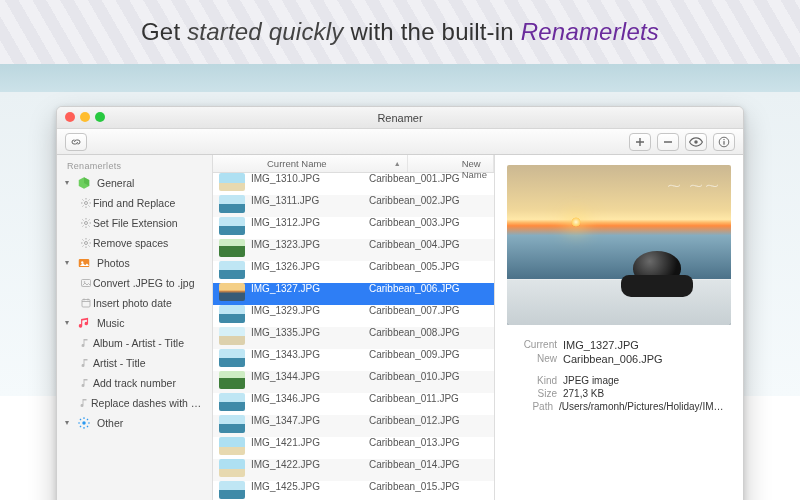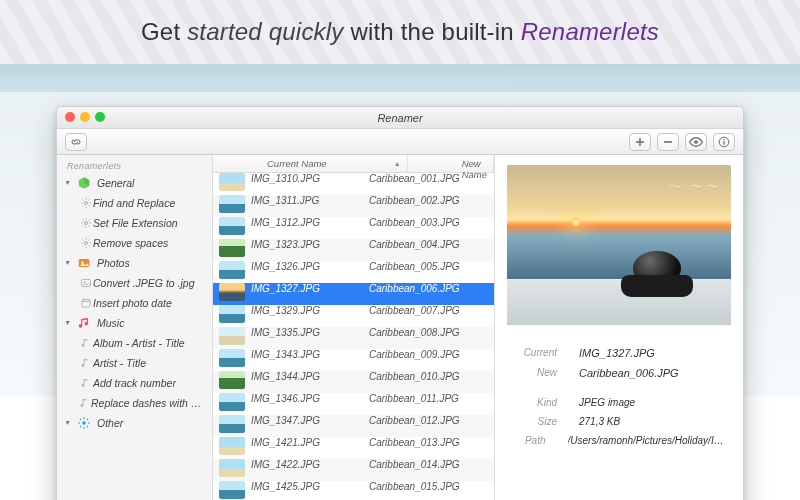--- a/index.html
+++ b/index.html
@@ -26,21 +26,20 @@
   .strip {
     height: 28px;
     background: linear-gradient(#bcd7df, #cce2e9);
   }
   .canvas {
     position: relative;
     height: 304px;
     background: linear-gradient(#eaf1f4, #f5fafc);
     display: flex;
     justify-content: center;
-    font-style: italic;
   }
   .win {
     position: absolute;
     top: 14px;
     width: 688px;
     height: 420px;
     background: #f6f6f6;
     border: 1px solid #cfcfcf;
     border-radius: 6px;
     box-shadow: 0 12px 28px rgba(0,0,0,0.22), 0 2px 6px rgba(0,0,0,0.15);
@@ -202,21 +201,21 @@
     position:absolute; bottom:12px; left:12px; width:48px; height:34px;
     background: radial-gradient(circle at 35% 30%, #6a6a6a, #101010 70%);
     border-radius: 50% 50% 46% 46%;
   }
 
   .meta {
     padding: 6px 14px;
     font-size: 10px;
     color:#444;
   }
-  .meta .r { display:flex; gap:22px; margin-bottom:2px;margin-top:8px; }
+  .meta .r { display:flex; gap:6px; margin-bottom:2px; }
   .meta .k { width:48px; text-align:right; color:#999; }
   .meta .v { color:#333; }
   .meta .big .v { font-size:11px; }
 
   svg { display:block; }
 </style>
 </head>
 <body>
 
 <div class="hero">

